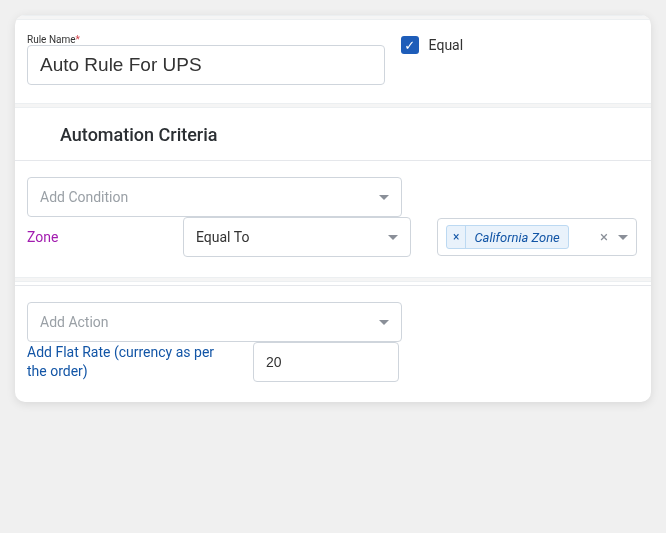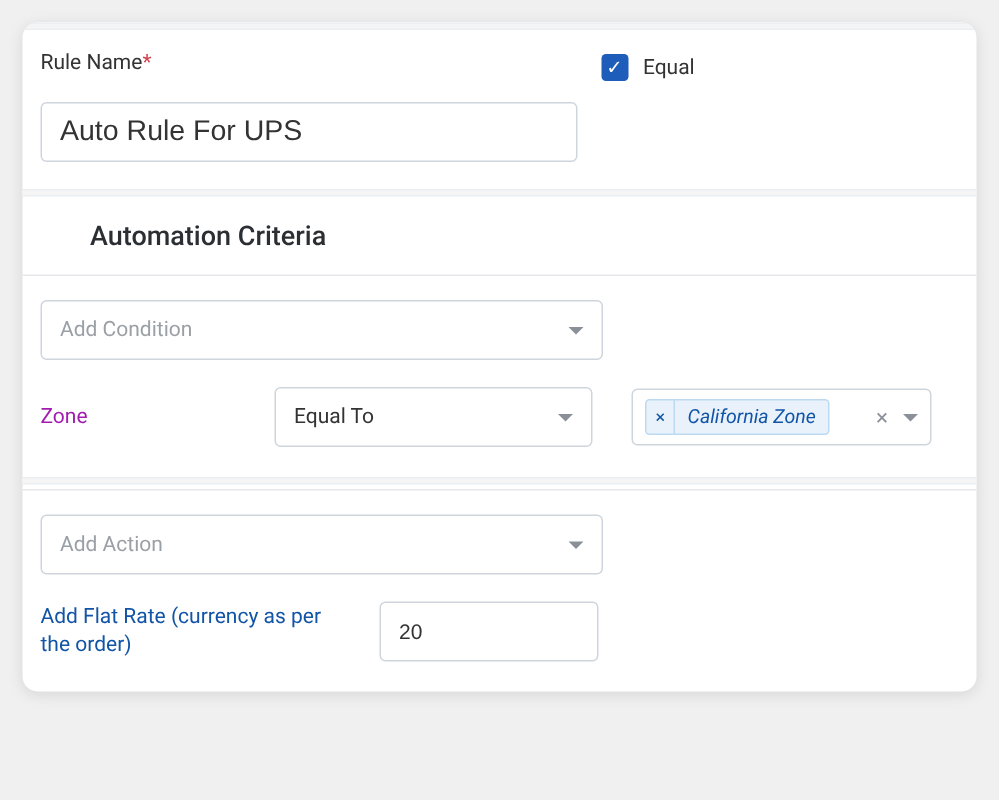--- a/index.html
+++ b/index.html
@@ -34,23 +34,23 @@
   }
   .row-fields {
     display: flex;
     padding: 14px 12px 18px 12px;
     gap: 16px;
   }
   .field { display:flex; flex-direction: column; }
   .field-ruleName { flex: 1.5; }
   .field-activate { flex: 1; }
   .label {
-    font-size: 14px;
+    font-size: 10px;
     color: #333;
-    margin-bottom: 18px;
+    margin-bottom: 0;
   }
   .required { color: #d1424b; }
   .text-input {
     height: 40px;
     border: 1px solid #cfd5dc;
     border-radius: 4px;
     padding: 0 12px;
     font-size: 19px;
     color: #333;
     background: #fff;
@@ -65,42 +65,42 @@
   }
   .check-icon { color: #fff; font-size: 13px; line-height: 1; }
   .cb-label { font-size: 14px; color: #333; }
   .section-header {
     font-size: 18px;
     font-weight: 500;
     color: #2b2f33;
     padding: 16px 12px 12px 12px;
     margin-left: 33px;
   }
-  .section-body { padding: 16px 12px 20px 12px; display:flex; flex-direction:column; gap:18px; }
+  .section-body { padding: 16px 12px 20px 12px; display:flex; flex-direction:column; }
   .select {
     height: 40px;
     border: 1px solid #cfd5dc;
     border-radius: 4px;
     display: flex;
     align-items: center;
     justify-content: space-between;
     padding: 0 12px;
     background: #fff;
     cursor: pointer;
   }
   .select-placeholder { color: #9aa0a6; font-size: 14px; }
   .select-text { color: #333; font-size: 14px; }
   .caret {
     width: 0; height: 0;
     border-left: 5px solid transparent;
     border-right: 5px solid transparent;
     border-top: 5px solid #8a8f98;
   }
   .w-sm { width: 375px; }
-  .w-op { width: 212px; }
+  .w-op { width: 228px; }
   .criteria-row {
     display: flex;
     align-items: center;
     gap: 26px;
   }
   .criteria-label {
     color: #a21caf;
     font-size: 14px;
     width: 130px;
   }

